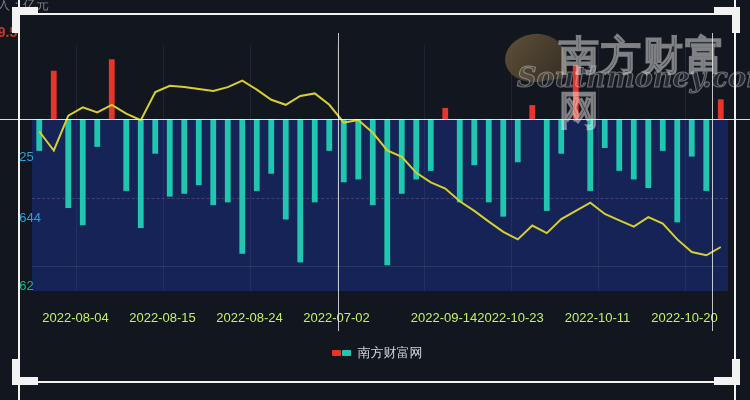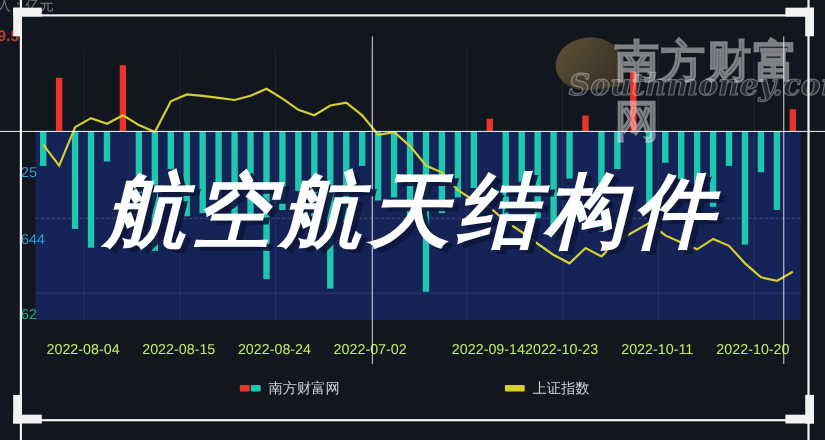--- a/index.html
+++ b/index.html
@@ -223,35 +223,28 @@
   <div class="cross-h" id="crossh" style="top: 119.372px; left: 0px; right: 0px;"></div>
 
   <div id="legend">
     <div class="lg-item">
       <span class="lg-mk">
         <i class="lg-sw" style="background:#e8342a"></i>
           <i class="lg-sw" style="background:#1fc7b0"></i>
       </span>
       <span class="lg-tx">南方财富网</span>
     </div>
-    <div class="lg-item">
-      <span class="lg-mk">
-        <i class="lg-sw" style="background:#d6cf2e;width:18px"></i>
-      </span>
-      <span class="lg-tx">上证指数</span>
-    </div>
   </div>
 
   <div id="wm">
     <span class="swoosh"></span>
     <span class="cn">南方财富网</span>
     <span class="en">Southmoney.com</span>
   </div>
 
-  <div id="headline">航空航天结构件</div>
 </div>
 
 <div id="frame">
   <div class="fr-line" style="left:18px;top:0;width:2px;height:400px"></div>
   <div class="fr-line" style="left:734px;top:0;width:2px;height:400px"></div>
   <div class="fr-line" style="left:18px;top:13px;width:718px;height:2px"></div>
   <div class="fr-line" style="left:18px;top:381px;width:718px;height:2px"></div>
 
   <div class="fr-corner" style="left:12px;top:7px">
     <i style="left:0;top:0;width:26px;height:8px"></i>

